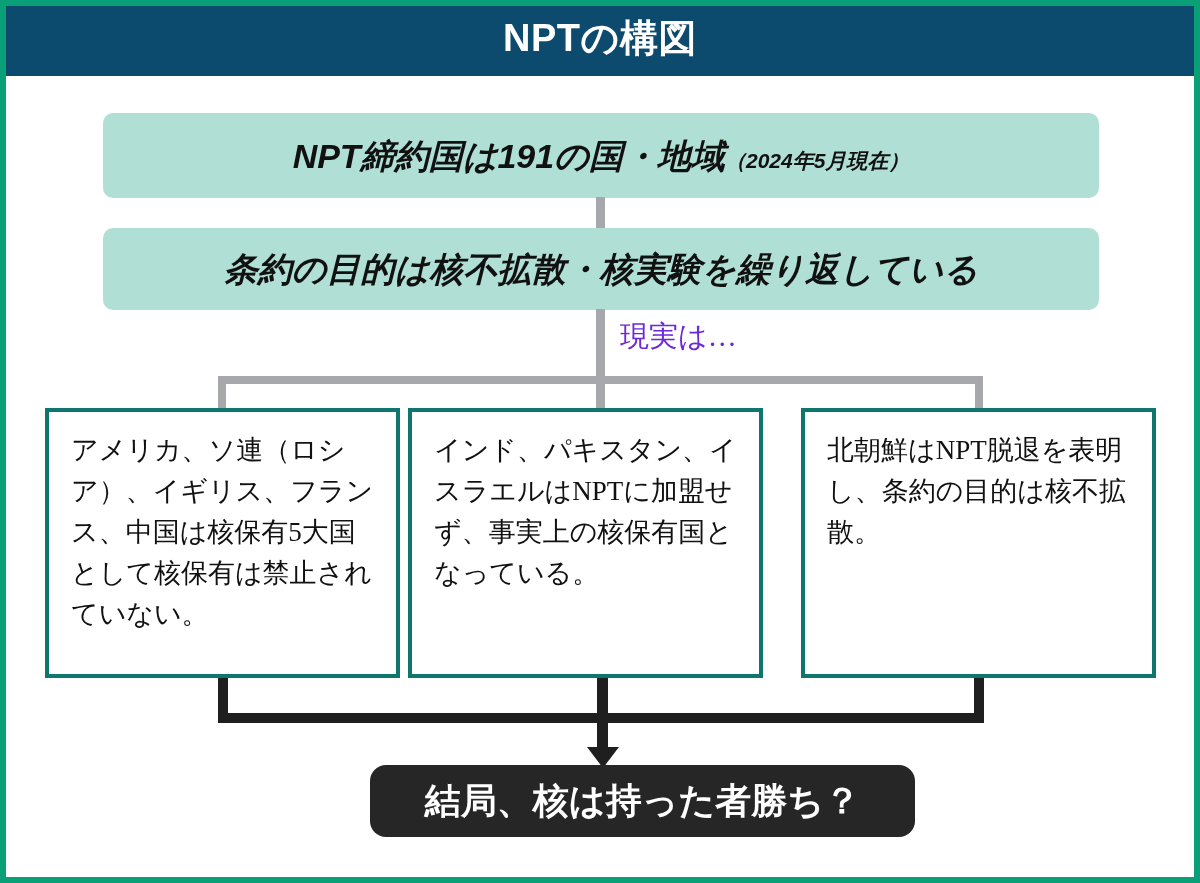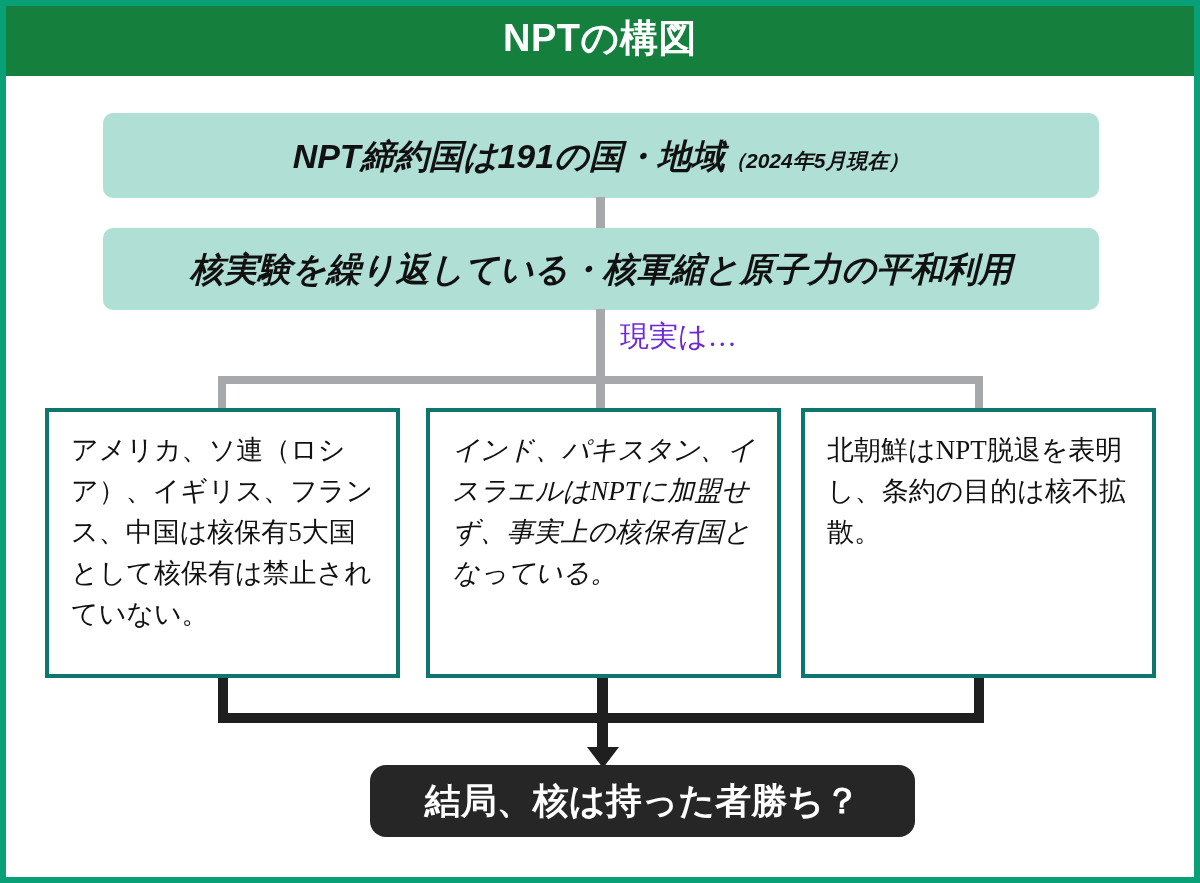--- a/index.html
+++ b/index.html
@@ -29,21 +29,21 @@
     box-sizing: border-box;
     pointer-events: none;
   }
 
   
   .header-band {
     position: absolute;
     left: 0; top: 0;
     width: 1200px;
     height: 76px;
-    background: #15803d;
+    background: #0c4a6e;
     display: flex;
     align-items: center;
     justify-content: center;
     box-sizing: border-box;
   }
   .header-title {
     color: #ffffff;
     font-size: 38px;
     font-weight: bold;
     letter-spacing: 0.5px;
@@ -102,21 +102,21 @@
   .fact-box {
     position: absolute;
     top: 408px;
     width: 355px;
     height: 270px;
     background: #ffffff;
     border: 4px solid #0f766e;
     box-sizing: border-box;
   }
   #fact-1 { left: 45px; }
-  #fact-2 { left: 426px; font-style: italic; }
+  #fact-2 { left: 408px; }
   #fact-3 { left: 801px; }
   .fact-text {
     font-family: "Liberation Serif", "DejaVu Serif", serif;
     font-size: 27px;
     line-height: 1.52;
     color: #111111;
     padding: 18px 20px 0 22px;
     text-align: left;
     letter-spacing: 0px;
   }
@@ -172,21 +172,21 @@
 
   <div class="frame"></div>
 
   <div class="banner" id="banner-1">
     <div class="banner-text"><span>NPT締約国は191の国・地域</span><span class="sub">（2024年5月現在）</span></div>
   </div>
 
   <div class="gray-line" id="gl-v1"></div>
 
   <div class="banner" id="banner-2">
-    <div class="banner-text">核実験を繰り返している・核軍縮と原子力の平和利用</div>
+    <div class="banner-text">条約の目的は核不拡散・核実験を繰り返している</div>
   </div>
 
   <div class="gray-line" id="gl-v2"></div>
   <div class="reality-label">現実は…</div>
   <div class="gray-line" id="gl-h"></div>
   <div class="gray-line" id="gl-d1"></div>
   <div class="gray-line" id="gl-d2"></div>
   <div class="gray-line" id="gl-d3"></div>
 
   <div class="fact-box" id="fact-1">

